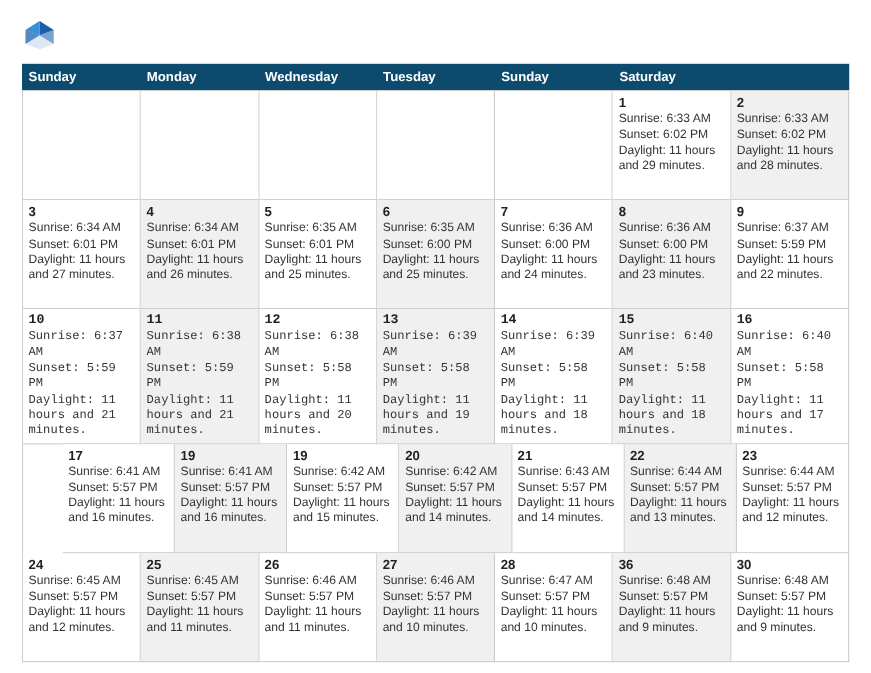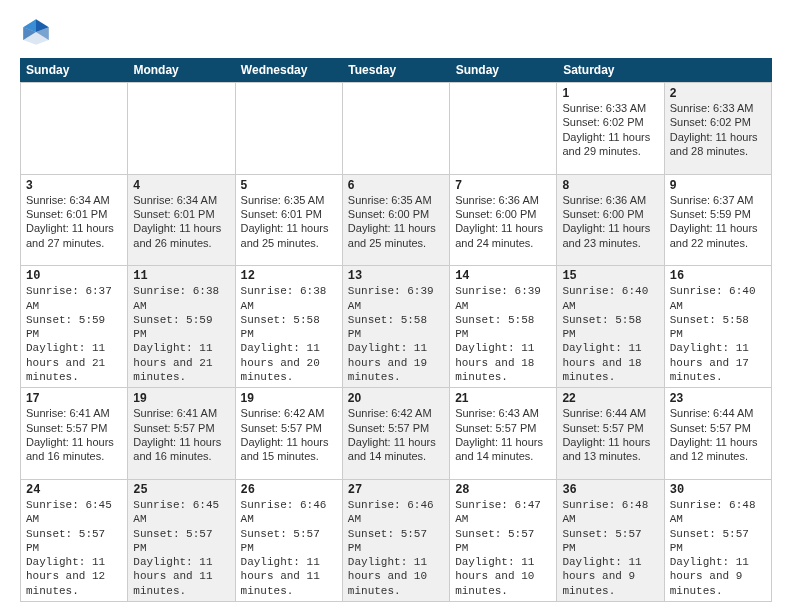--- a/index.html
+++ b/index.html
@@ -242,21 +242,21 @@
 Sunset: 5:58 PM
 Daylight: 11 hours and 18 minutes.</div>
           </div>
           <div class="cal-cell">
             <div class="day-num">16</div>
             <div class="cell-detail" style="white-space: pre-line;">Sunrise: 6:40 AM
 Sunset: 5:58 PM
 Daylight: 11 hours and 17 minutes.</div>
           </div>
         </div>
-        <div class="cal-row" style="border-top: none;">
+        <div class="cal-row" style="border-top: none; padding-left: 36px;">
           <div class="cal-cell">
             <div class="day-num">17</div>
             <div class="cell-detail" style="white-space: pre-line;">Sunrise: 6:41 AM
 Sunset: 5:57 PM
 Daylight: 11 hours and 16 minutes.</div>
           </div>
           <div class="cal-cell shaded">
             <div class="day-num">19</div>
             <div class="cell-detail" style="white-space: pre-line;">Sunrise: 6:41 AM
 Sunset: 5:57 PM
@@ -286,21 +286,21 @@
 Sunset: 5:57 PM
 Daylight: 11 hours and 13 minutes.</div>
           </div>
           <div class="cal-cell">
             <div class="day-num">23</div>
             <div class="cell-detail" style="white-space: pre-line;">Sunrise: 6:44 AM
 Sunset: 5:57 PM
 Daylight: 11 hours and 12 minutes.</div>
           </div>
         </div>
-        <div class="cal-row" style="border-top: none; font-family: Liberation Mono, monospace;">
+        <div class="cal-row" style="border-top: none;">
           <div class="cal-cell">
             <div class="day-num">24</div>
             <div class="cell-detail" style="white-space: pre-line;">Sunrise: 6:45 AM
 Sunset: 5:57 PM
 Daylight: 11 hours and 12 minutes.</div>
           </div>
           <div class="cal-cell shaded">
             <div class="day-num">25</div>
             <div class="cell-detail" style="white-space: pre-line;">Sunrise: 6:45 AM
 Sunset: 5:57 PM

